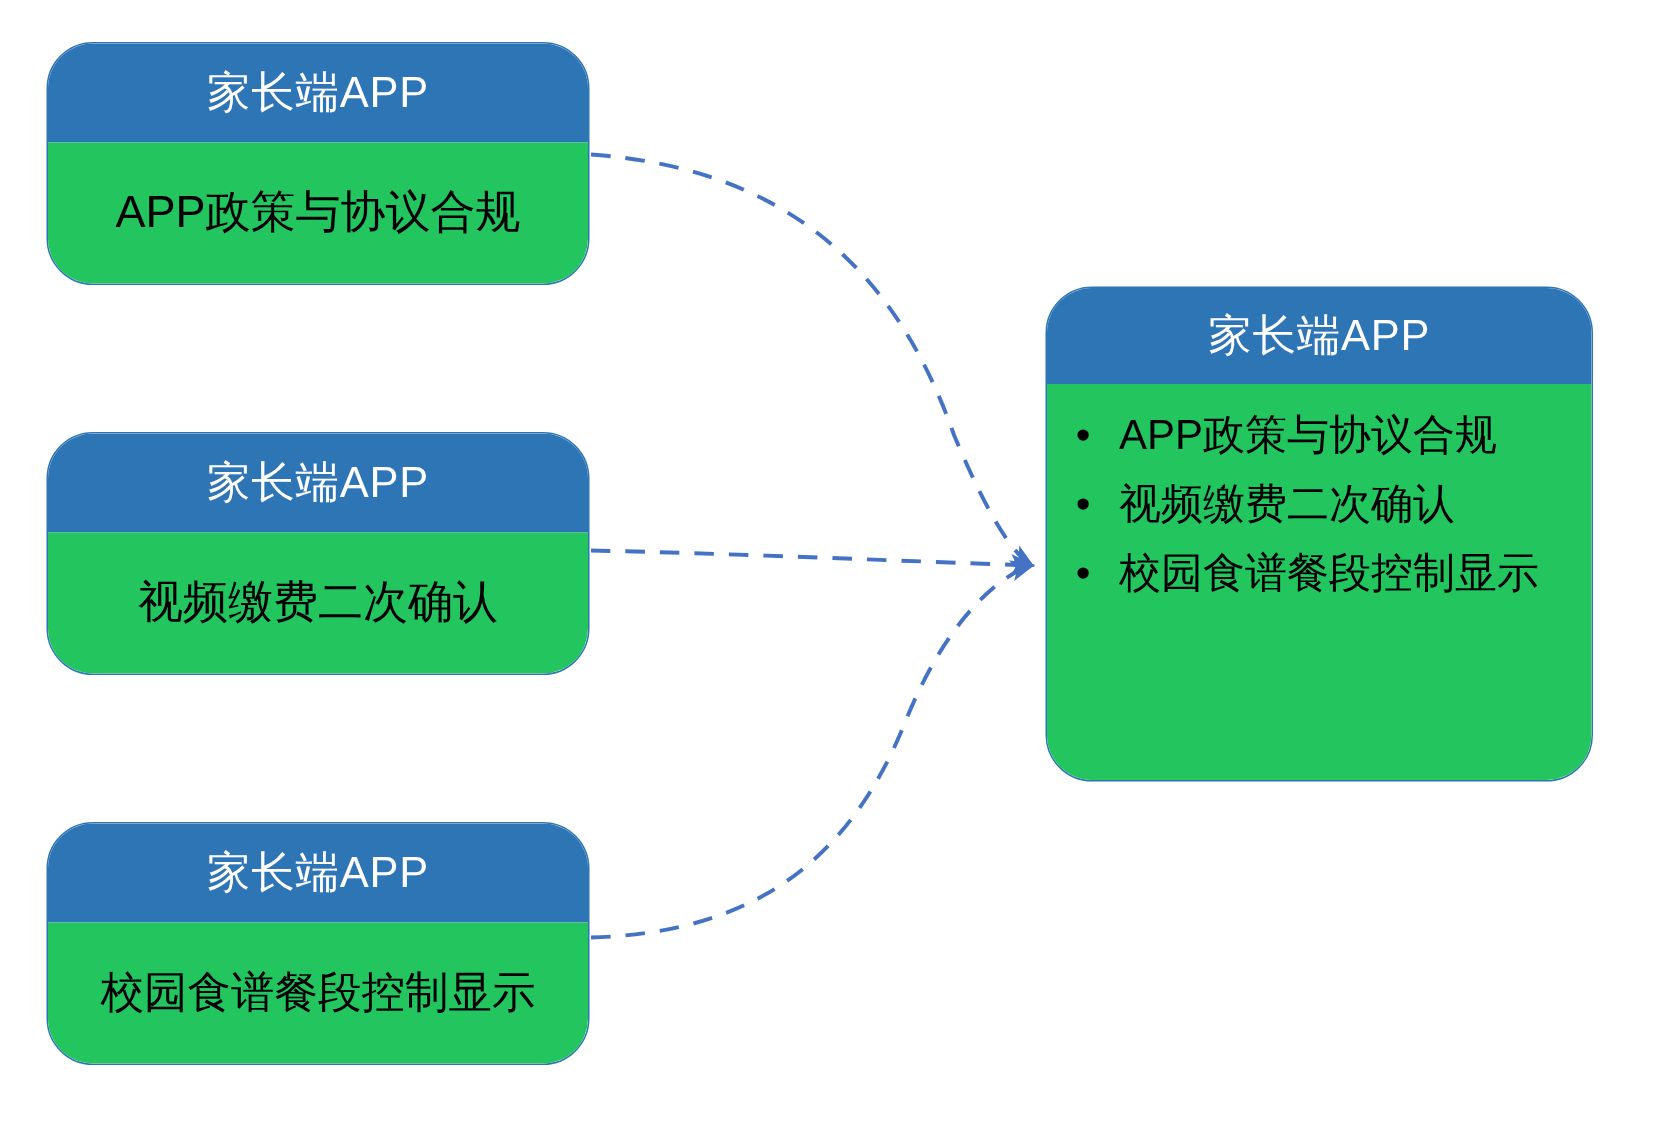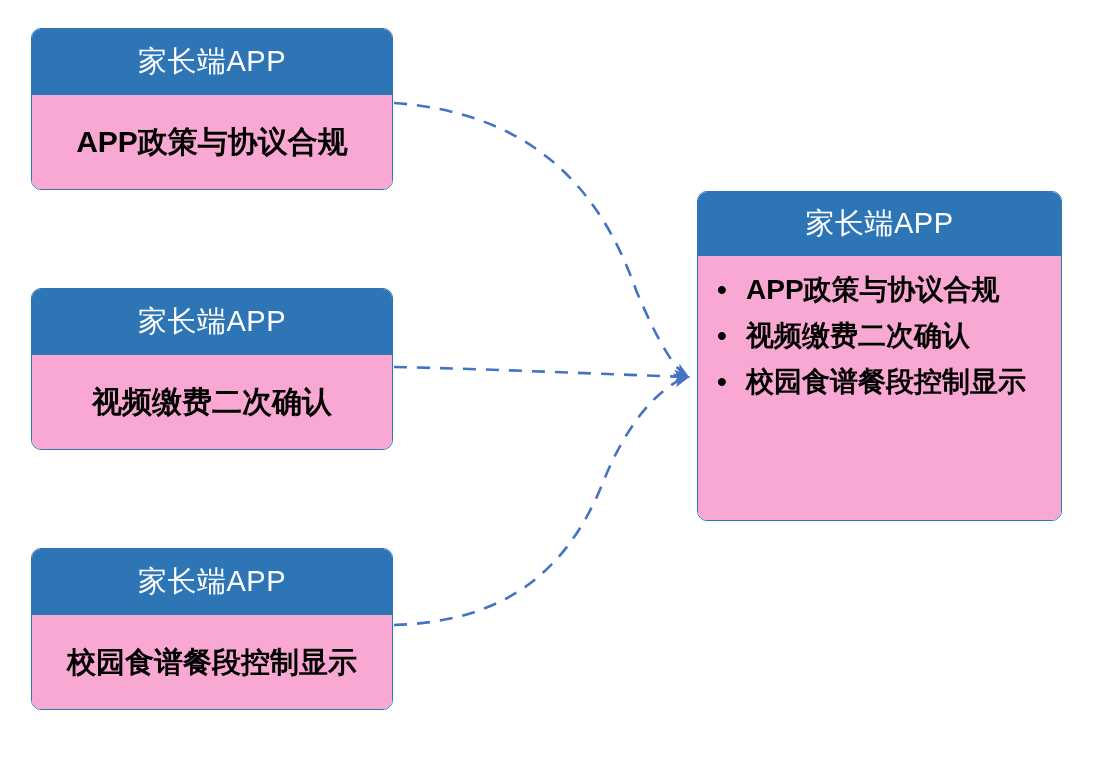--- a/index.html
+++ b/index.html
@@ -29,45 +29,44 @@
     width: 1108px;
     height: 764px;
     pointer-events: none;
   }
 
   
   .card {
     position: absolute;
     box-sizing: border-box;
     border: 1.6px solid #2E75B6;
-    border-radius: 10px;
+    border-radius: 31px;
     background: #FFFFFF;
     overflow: hidden;
     display: flex;
     flex-direction: column;
   }
   .card-header {
     box-sizing: border-box;
     background: #2E75B6;
     color: #FFFFFF;
     display: flex;
     align-items: center;
     justify-content: center;
     flex: none;
     letter-spacing: 0.5px;
   }
   .card-body {
     box-sizing: border-box;
     flex: 1 1 auto;
-    background: #f9a8d4;
+    background: #22c55e;
     color: #000000;
     display: flex;
     align-items: center;
     justify-content: center;
-    font-weight: bold;
   }
 
   
   .card.source {
     left: 31px;
     width: 362px;
     height: 162px;
   }
   .card.source .card-header {
     height: 66px;

